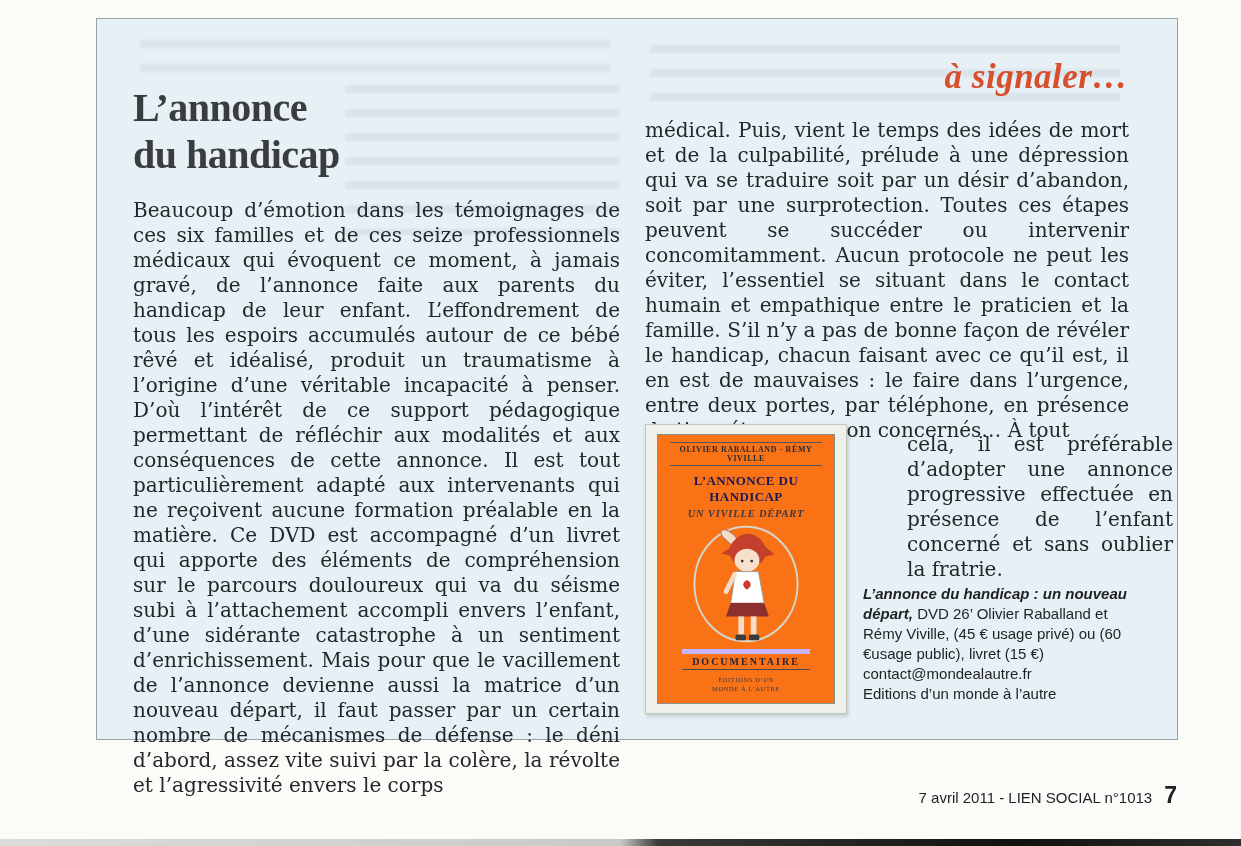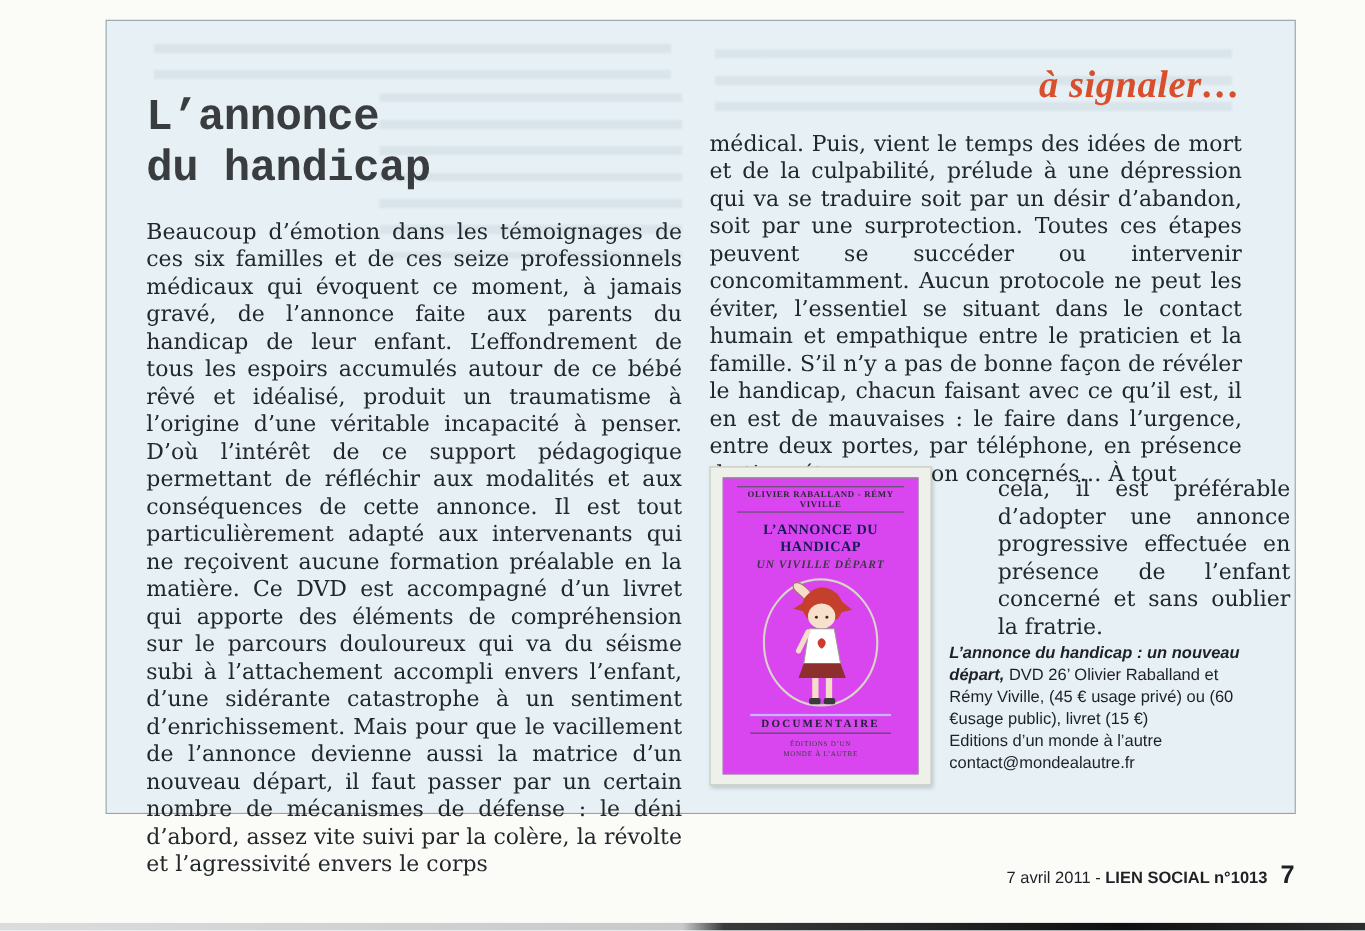--- a/index.html
+++ b/index.html
@@ -36,21 +36,21 @@
     position:absolute; right:113px; top:38px;
     font-family:"Liberation Serif", serif;
     font-style:italic; font-weight:bold;
     font-size:35px; color:#d94f2b;
     letter-spacing:0.5px;
     margin-top:19px;
   }
 
   .title {
     position:absolute; left:133px; top:84px;
-    font-family:Liberation Mono, monospace;
+    font-family:Liberation Serif, serif;
     font-size:40px; line-height:47px;
     color:#3a3d40; letter-spacing:-0.5px;
   }
 
   .body-text {
     font-size:20px; line-height:25px;
     text-align:justify;
     hyphens:auto; -webkit-hyphens:auto;
     color:#22272b;
   }
@@ -61,21 +61,21 @@
   
   .dvd {
     position:absolute; left:645px; top:424px; width:202px; height:290px;
     background:#eef0ea;
     border:1px solid #c3c6bc;
     box-shadow:1px 2px 4px rgba(0,0,0,0.18);
     padding:9px 11px;
   }
   .dvd-case {
     width:100%; height:100%;
-    background:#d946ef;
+    background:#f97316;
     border:1px solid #8b8d88;
     display:flex; flex-direction:column; align-items:center;
     padding:7px 5px 5px 5px;
     font-family:"Liberation Serif", serif;
     text-align:center;
   }
   .dvd-authors {
     font-size:8px; font-weight:bold; letter-spacing:0.6px;
     color:#2a2a33;
     border-top:1px solid #55555e; border-bottom:1px solid #55555e;
@@ -86,21 +86,21 @@
     letter-spacing:0.4px; color:#181a58;
   }
   .dvd-subtitle {
     margin-top:3px; font-size:10.5px; font-style:italic; font-weight:bold;
     color:#3a3a44; letter-spacing:0.8px;
   }
   .dvd-art { margin-top:2px; }
   .dvd-genre {
     margin-top:2px; font-size:10px; font-weight:bold; letter-spacing:2px;
     color:#23233a;
-    border-top:2px solid #c4b5fd; border-bottom:1px solid #4a4a55;
+    border-top:5px solid #c4b5fd; border-bottom:1px solid #4a4a55;
     padding:2px 10px;
   }
   .dvd-publisher {
     margin-top:6px; font-size:6.5px; line-height:1.35;
     letter-spacing:0.6px; color:#3c3c46; max-width:78px;
     text-transform:uppercase;
   }
 
   
   .caption {
@@ -109,21 +109,21 @@
     font-size:15px; line-height:20px; color:#1d2024;
   }
   .cap-bi { font-weight:bold; font-style:italic; }
 
   .footer {
     position:absolute; right:64px; top:782px;
     font-family:"Liberation Sans", sans-serif;
     font-size:15px; color:#1d2024;
     display:flex; align-items:baseline;
   }
-  .footer-mag  { font-weight:bold; white-space:pre;text-align:center; }
+  .footer-mag  { font-weight:normal; white-space:pre;text-align:center; }
   .footer-date { white-space:pre; }
   .footer-page { font-weight:bold; font-size:23px; margin-left:12px; }
 
   
   .scan-strip {
     position:absolute; left:0; bottom:0; width:100%; height:7px;
     background:linear-gradient(90deg,
       #dcdcdc 0%, #c9c9c9 50%, #3a3a3a 53%, #101010 82%, #2e2e2e 100%);
   }
 </style>
@@ -183,22 +183,22 @@
       <rect x="49" y="119" width="11" height="6" rx="2" fill="#3a3a3a"></rect>
       <rect x="63" y="119" width="11" height="6" rx="2" fill="#3a3a3a"></rect>
     </svg>
     <div class="dvd-genre">DOCUMENTAIRE</div>
     <div class="dvd-publisher">Éditions d’un monde à l’autre</div>
   </div>
 </div>
 
 <div class="caption">
   <span class="cap-bi">L’annonce du handicap : un nouveau départ,</span><span> DVD 26’ Olivier Raballand et Rémy Viville, (45 € usage privé) ou (60 €usage public), livret (15 €)</span>
+  <div>contact@mondealautre.fr</div>
   <div>Editions d’un monde à l’autre</div>
-  <div>contact@mondealautre.fr</div>
 </div>
 
 <div class="footer">
   <span class="footer-date">7 avril 2011 - </span>
     <span class="footer-mag">LIEN SOCIAL n°1013</span>
   <span class="footer-page">7</span>
 </div>
 
 <div class="scan-strip"></div>
 

